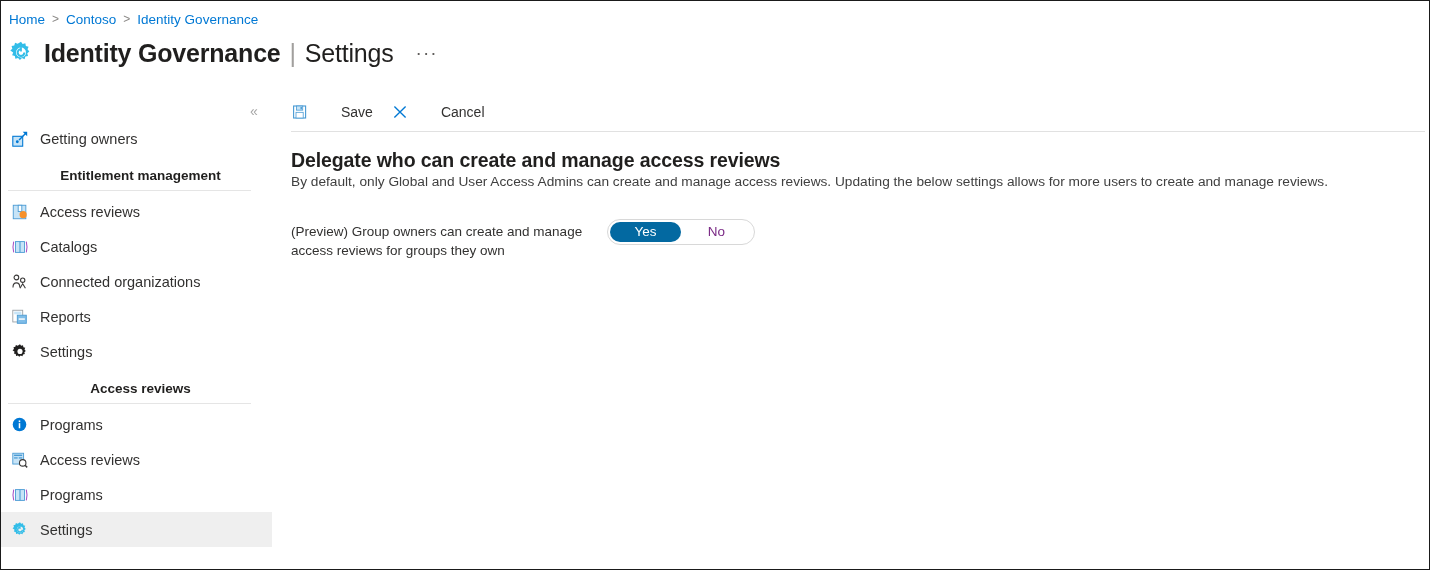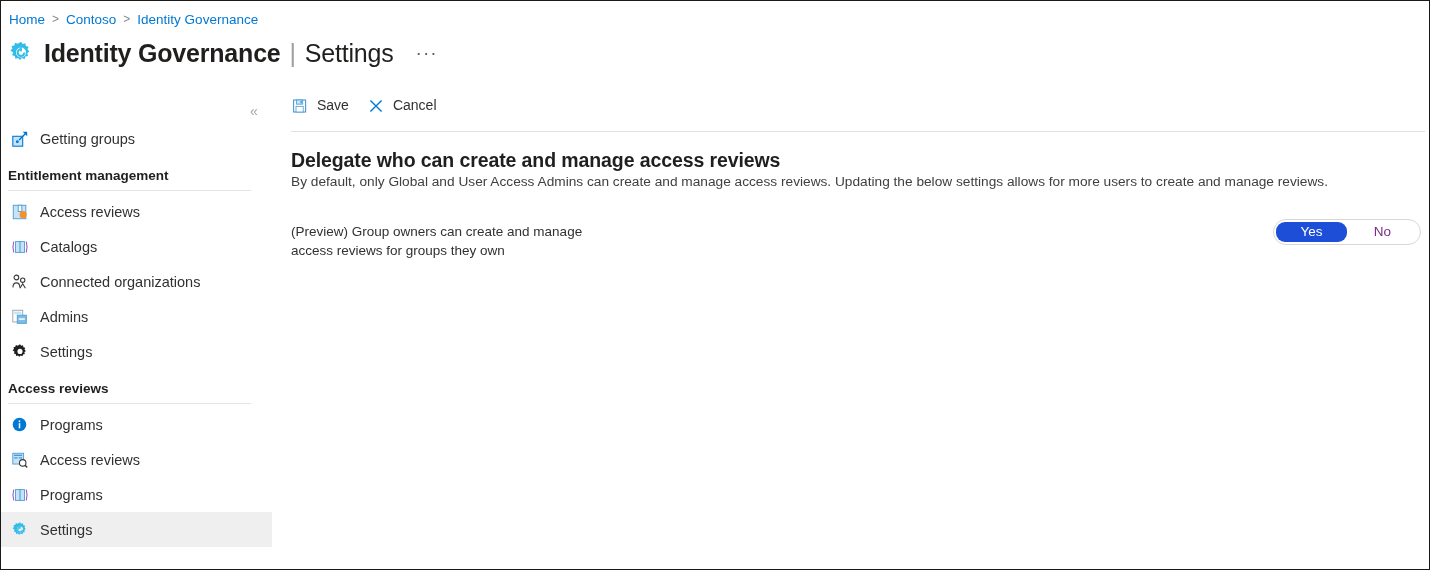--- a/index.html
+++ b/index.html
@@ -131,20 +131,21 @@
     justify-content: center;
   }
   .nav-label { white-space: nowrap; }
 
   .nav-section {
     margin-top: 12px;
     padding-left: 7px;
     font-size: 13.5px;
     font-weight: bold;
     color: #201f1e;
+    text-align: center;
   }
   .nav-divider {
     margin: 7px 0 3px 7px;
     width: 243px;
     height: 1px;
     background: #e5e5e5;
   }
 
   
   .content {
@@ -157,29 +158,31 @@
   }
   .cmdbar {
     position: relative;
     height: 38px;
     display: flex;
     align-items: center;
     padding-left: 18px;
   }
   .cmd-btn {
     display: flex;
+    align-items: center;
     height: 30px;
     margin-right: 18px;
     font-size: 14px;
     color: #323130;
     cursor: pointer;
     background: none;
     border: none;
     font-family: "Liberation Sans", sans-serif;
     padding: 0;
+    gap: 24px;
   }
   .cmd-icon {
     width: 18px;
     height: 18px;
     margin-right: 8px;
     display: flex;
     align-items: center;
     justify-content: center;
     flex: 0 0 auto;
   }
@@ -204,21 +207,20 @@
     font-size: 13.7px;
     color: #404040;
     margin: 0;
     white-space: nowrap;
   }
 
   .setting-row {
     display: flex;
     align-items: flex-start;
     margin-top: 30px;
-    justify-content: space-between;
   }
   .setting-label {
     width: 316px;
     font-size: 13.5px;
     line-height: 19px;
     color: #323130;
     padding-top: 3px;
   }
   .toggle {
     display: flex;
@@ -237,23 +239,22 @@
     flex: 1 1 50%;
     text-align: center;
     font-size: 13.5px;
     line-height: 20px;
     height: 20px;
     border-radius: 11px;
     color: #7b2a86;
     user-select: none;
   }
   .toggle-opt.on {
-    background: #1d4ed8;
+    background: #0369a1;
     color: #ffffff;
-    border-radius: 9px;
   }
 </style>
 </head>
 <body>
 
 <div id="page">
 
   <div class="breadcrumb">
     <span class="crumb-link">Home</span>
     <span class="crumb-sep">&gt;</span>
@@ -287,21 +288,21 @@
     <div class="nav-item">
       <span class="nav-icon">
         <svg width="18" height="18" viewBox="0 0 20 20" aria-hidden="true">
           <rect x="2" y="7" width="11" height="11" fill="#c7e4f7"></rect>
           <rect x="2" y="7" width="11" height="11" fill="none" stroke="#0078d4" stroke-width="1.2"></rect>
           <path d="M9 11 L17 3" stroke="#0078d4" stroke-width="1.6" fill="none"></path>
           <path d="M13 2 L18 2 L18 7 Z" fill="#0078d4"></path>
           <circle cx="7" cy="13" r="1.6" fill="#0078d4"></circle>
         </svg>
       </span>
-      <span class="nav-label">Getting groups</span>
+      <span class="nav-label">Getting owners</span>
     </div>
 
     <div class="nav-section">Entitlement management</div>
     <div class="nav-divider"></div>
 
     <div class="nav-item">
       <span class="nav-icon">
         <svg width="18" height="18" viewBox="0 0 20 20" aria-hidden="true">
           <rect x="2.5" y="2.5" width="14" height="15" fill="#c7e4f7" stroke="#4a9bd4" stroke-width="1"></rect>
           <rect x="8" y="2.5" width="4" height="7" fill="#ffffff" stroke="#4a9bd4" stroke-width="1"></rect>
@@ -337,21 +338,21 @@
 
     <div class="nav-item">
       <span class="nav-icon">
         <svg width="18" height="18" viewBox="0 0 20 20" aria-hidden="true">
           <rect x="2" y="2.5" width="11" height="13" fill="#ffffff" stroke="#9aa0a6" stroke-width="1"></rect>
           <rect x="3.5" y="4" width="8" height="3" fill="#c7e4f7"></rect>
           <rect x="7" y="8" width="10" height="9" fill="#7fbde8" stroke="#4a9bd4" stroke-width="1"></rect>
           <rect x="8.6" y="11.5" width="6.8" height="1.6" fill="#ffffff"></rect>
         </svg>
       </span>
-      <span class="nav-label">Admins</span>
+      <span class="nav-label">Reports</span>
     </div>
 
     <div class="nav-item">
       <span class="nav-icon">
         <svg width="18" height="18" viewBox="0 0 24 24" aria-hidden="true">
           <path fill="#201f1e" d="M12 1.6l1.5 2.1 2.5-.6.5 2.5 2.5.6-1 2.4 1.7 1.9-1.9 1.7.7 2.5-2.5.5-.7 2.5-2.4-1-1.9 1.7-1.7-1.9-2.5.7-.5-2.5-2.5-.7 1-2.4L2.1 9.7l1.9-1.7-.7-2.5 2.5-.5.7-2.5 2.4 1z"></path>
           <circle cx="12" cy="11.2" r="3.4" fill="#ffffff"></circle>
         </svg>
       </span>
       <span class="nav-label">Settings</span>

